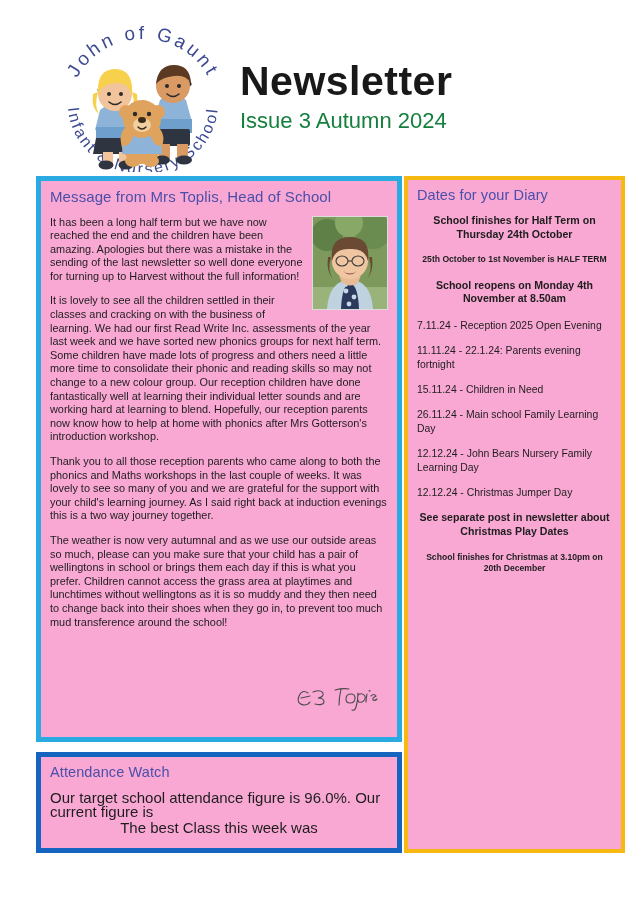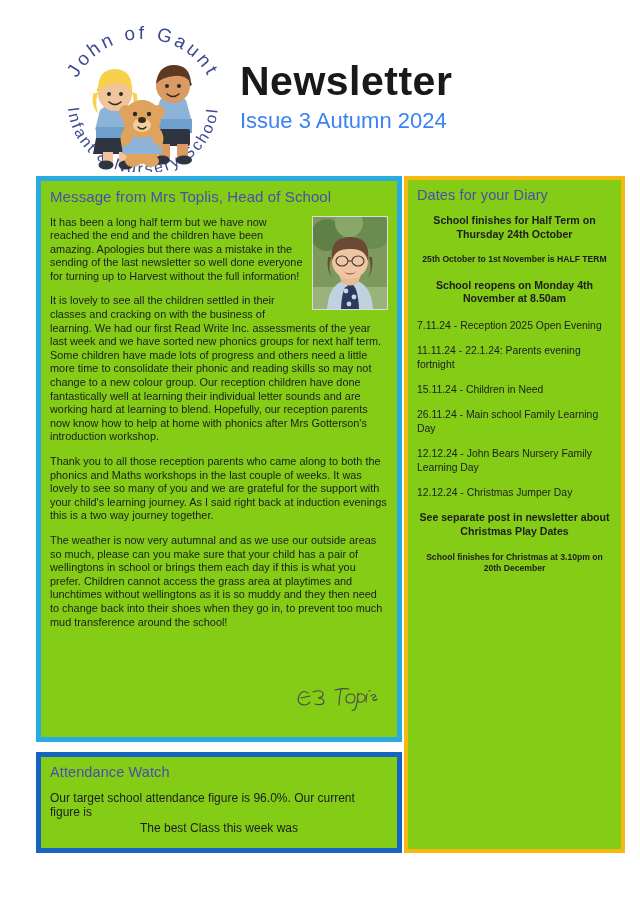--- a/index.html
+++ b/index.html
@@ -45,30 +45,30 @@
   .masthead .title {
     font-size: 41px;
     letter-spacing: 0.5px;
     color: #191919;
     font-weight: 700;
     line-height: 1.05;
   }
   .masthead .subtitle {
     margin-top: 6px;
     font-size: 22px;
-    color: #3b82f6;
+    color: #15803d;
     font-weight: 400;
     line-height: 1.1;
   }
 
   
   .box {
     position: absolute;
     box-sizing: border-box;
-    background: #84cc16;
+    background: #f9a8d4;
   }
   .box-message {
     left: 36px;
     top: 176px;
     width: 366px;
     height: 566px;
     border: 5px solid #29ABE2;
   }
   .box-attendance {
     left: 36px;
@@ -127,21 +127,21 @@
     position: absolute;
     right: 18px;
     bottom: 26px;
     width: 84px;
     height: 26px;
   }
   .signature svg { display:block; width:100%; height:100%; }
 
   
   .att-body {
-    font-size: 12px;
+    font-size: 15px;
     line-height: 14px;
     color: #1d1d1d;
   }
   .att-line1 { margin: 0; }
   .att-line2 { margin: 2px 0 1px 0; text-align: center; }
 
   
   .diary-list { margin: 0; padding: 0; }
   .diary-item {
     font-size: 10.4px;

